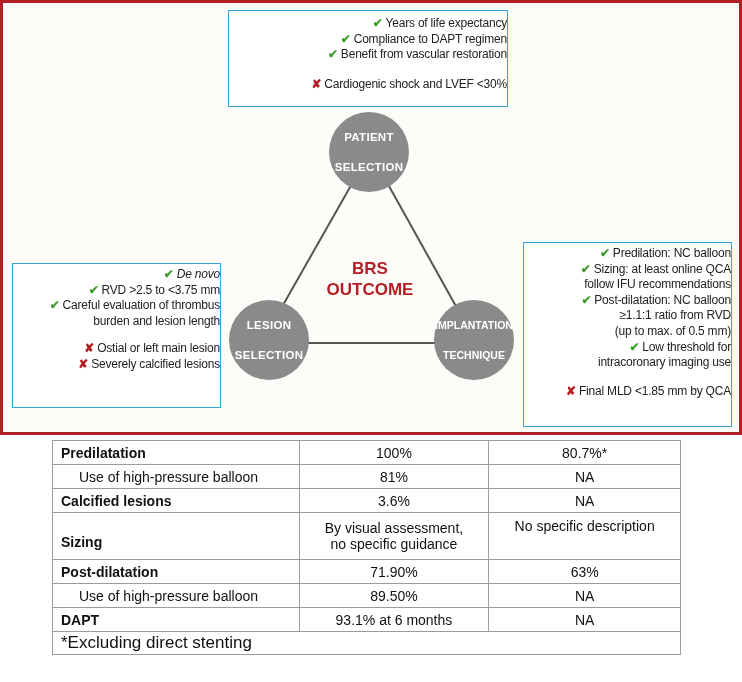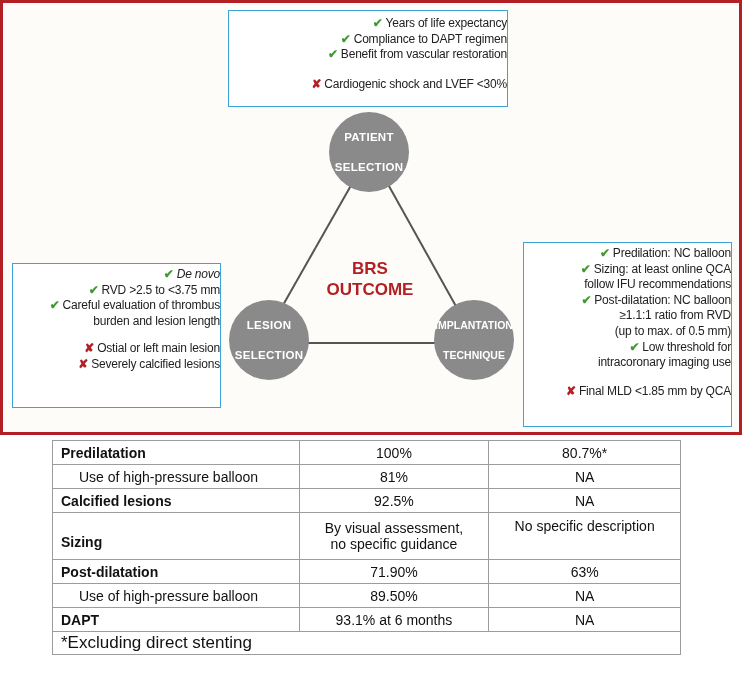--- a/index.html
+++ b/index.html
@@ -103,21 +103,21 @@
     <td class="c">100%</td>
     <td class="c">80.7%*</td>
   </tr>
   <tr>
     <td class="ind">Use of high-pressure balloon</td>
     <td class="c">81%</td>
     <td class="c">NA</td>
   </tr>
   <tr>
     <td class="b">Calcified lesions</td>
-    <td class="c">92.5%</td>
+    <td class="c">3.6%</td>
     <td class="c">NA</td>
   </tr>
   <tr style="height:40px">
     <td class="b two" style="vertical-align:top; padding-top:21px">Sizing</td>
     <td class="c two">
       <div>By visual assessment,</div>
       <div>no specific guidance</div>
     </td>
     <td class="c two" style="vertical-align:top; padding-top:5px">No specific description</td>
   </tr>

